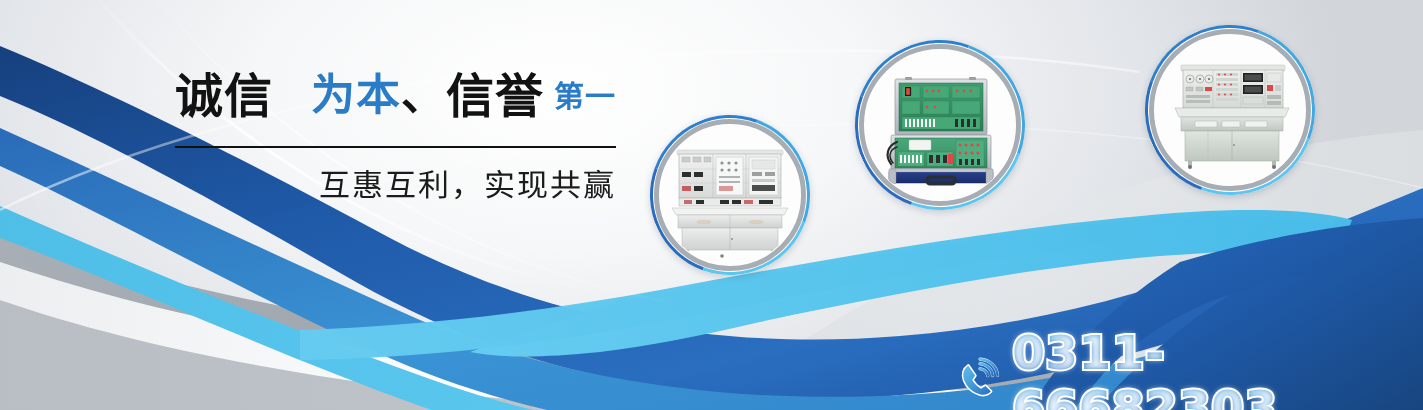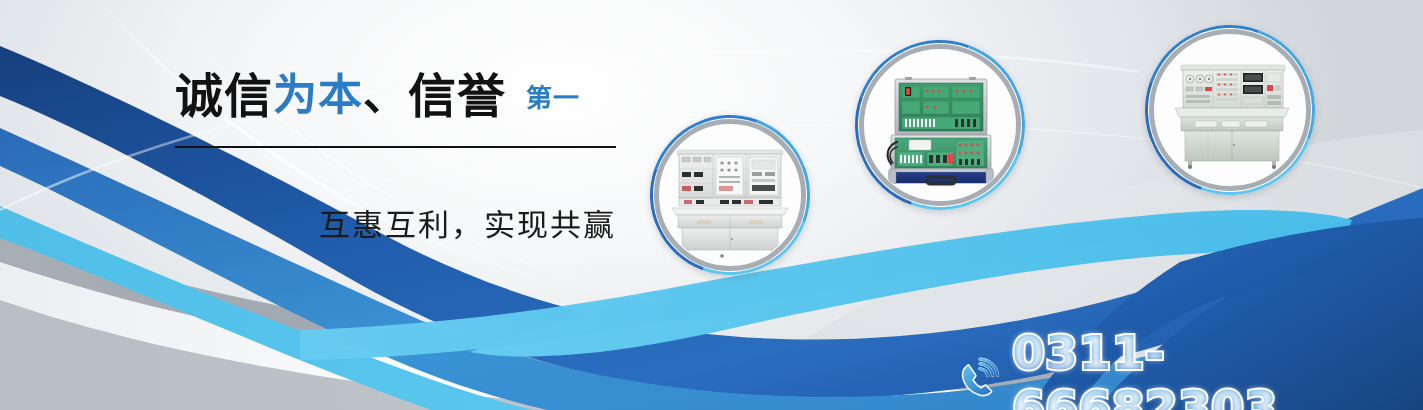--- a/index.html
+++ b/index.html
@@ -33,46 +33,45 @@
     font-weight:700;
     letter-spacing:1px;
   }
   .hl-dark {
     font-size:48px; color:#121212; font-weight:700;
     font-family:"DejaVu Sans","Liberation Sans",sans-serif;
   }
   .hl-blue-mid {
     font-size:44px; color:#2a7cc7; font-weight:700;
     font-family:"DejaVu Sans","Liberation Sans",sans-serif;
-    position:relative; top:-3px;
+    position:relative; top:-3px;margin-left:38px;
   }
   .hl-punct {
     font-size:44px; color:#121212; font-weight:700;
     font-family:"DejaVu Sans","Liberation Sans",sans-serif;
     position:relative; top:-3px;
   }
   .hl-blue-small {
-    font-size:26px; color:#2a7cc7; font-weight:700;
-    font-family:"DejaVu Sans","Liberation Sans",sans-serif;
-    position:relative; top:-6px; margin-left:20px;
+    font-size:30px; color:#2a7cc7; font-weight:700;
+    font-family:"DejaVu Sans","Liberation Sans",sans-serif;
+    position:relative; top:-6px; margin-left:10px;
   }
   .rule {
     position:absolute; left:175px; top:146px;
     width:441px; height:2px; background:#111;
     z-index:20;
   }
   .subhead {
     position:absolute; left:175px; top:160px; width:441px;
     text-align:right;
     font-size:31px; color:#1b1b1b; font-weight:400;
     letter-spacing:2px;
     font-family:"DejaVu Sans","Liberation Sans",sans-serif;
     white-space:nowrap;
     z-index:20;
-    margin-top:40px;
   }
 
   
   .circle {
     position:absolute; border-radius:50%;
     z-index:25;
     background:#ffffff;
     box-shadow:0 2px 7px rgba(60,70,85,.22);
   }
   .circle .ring-outer {

